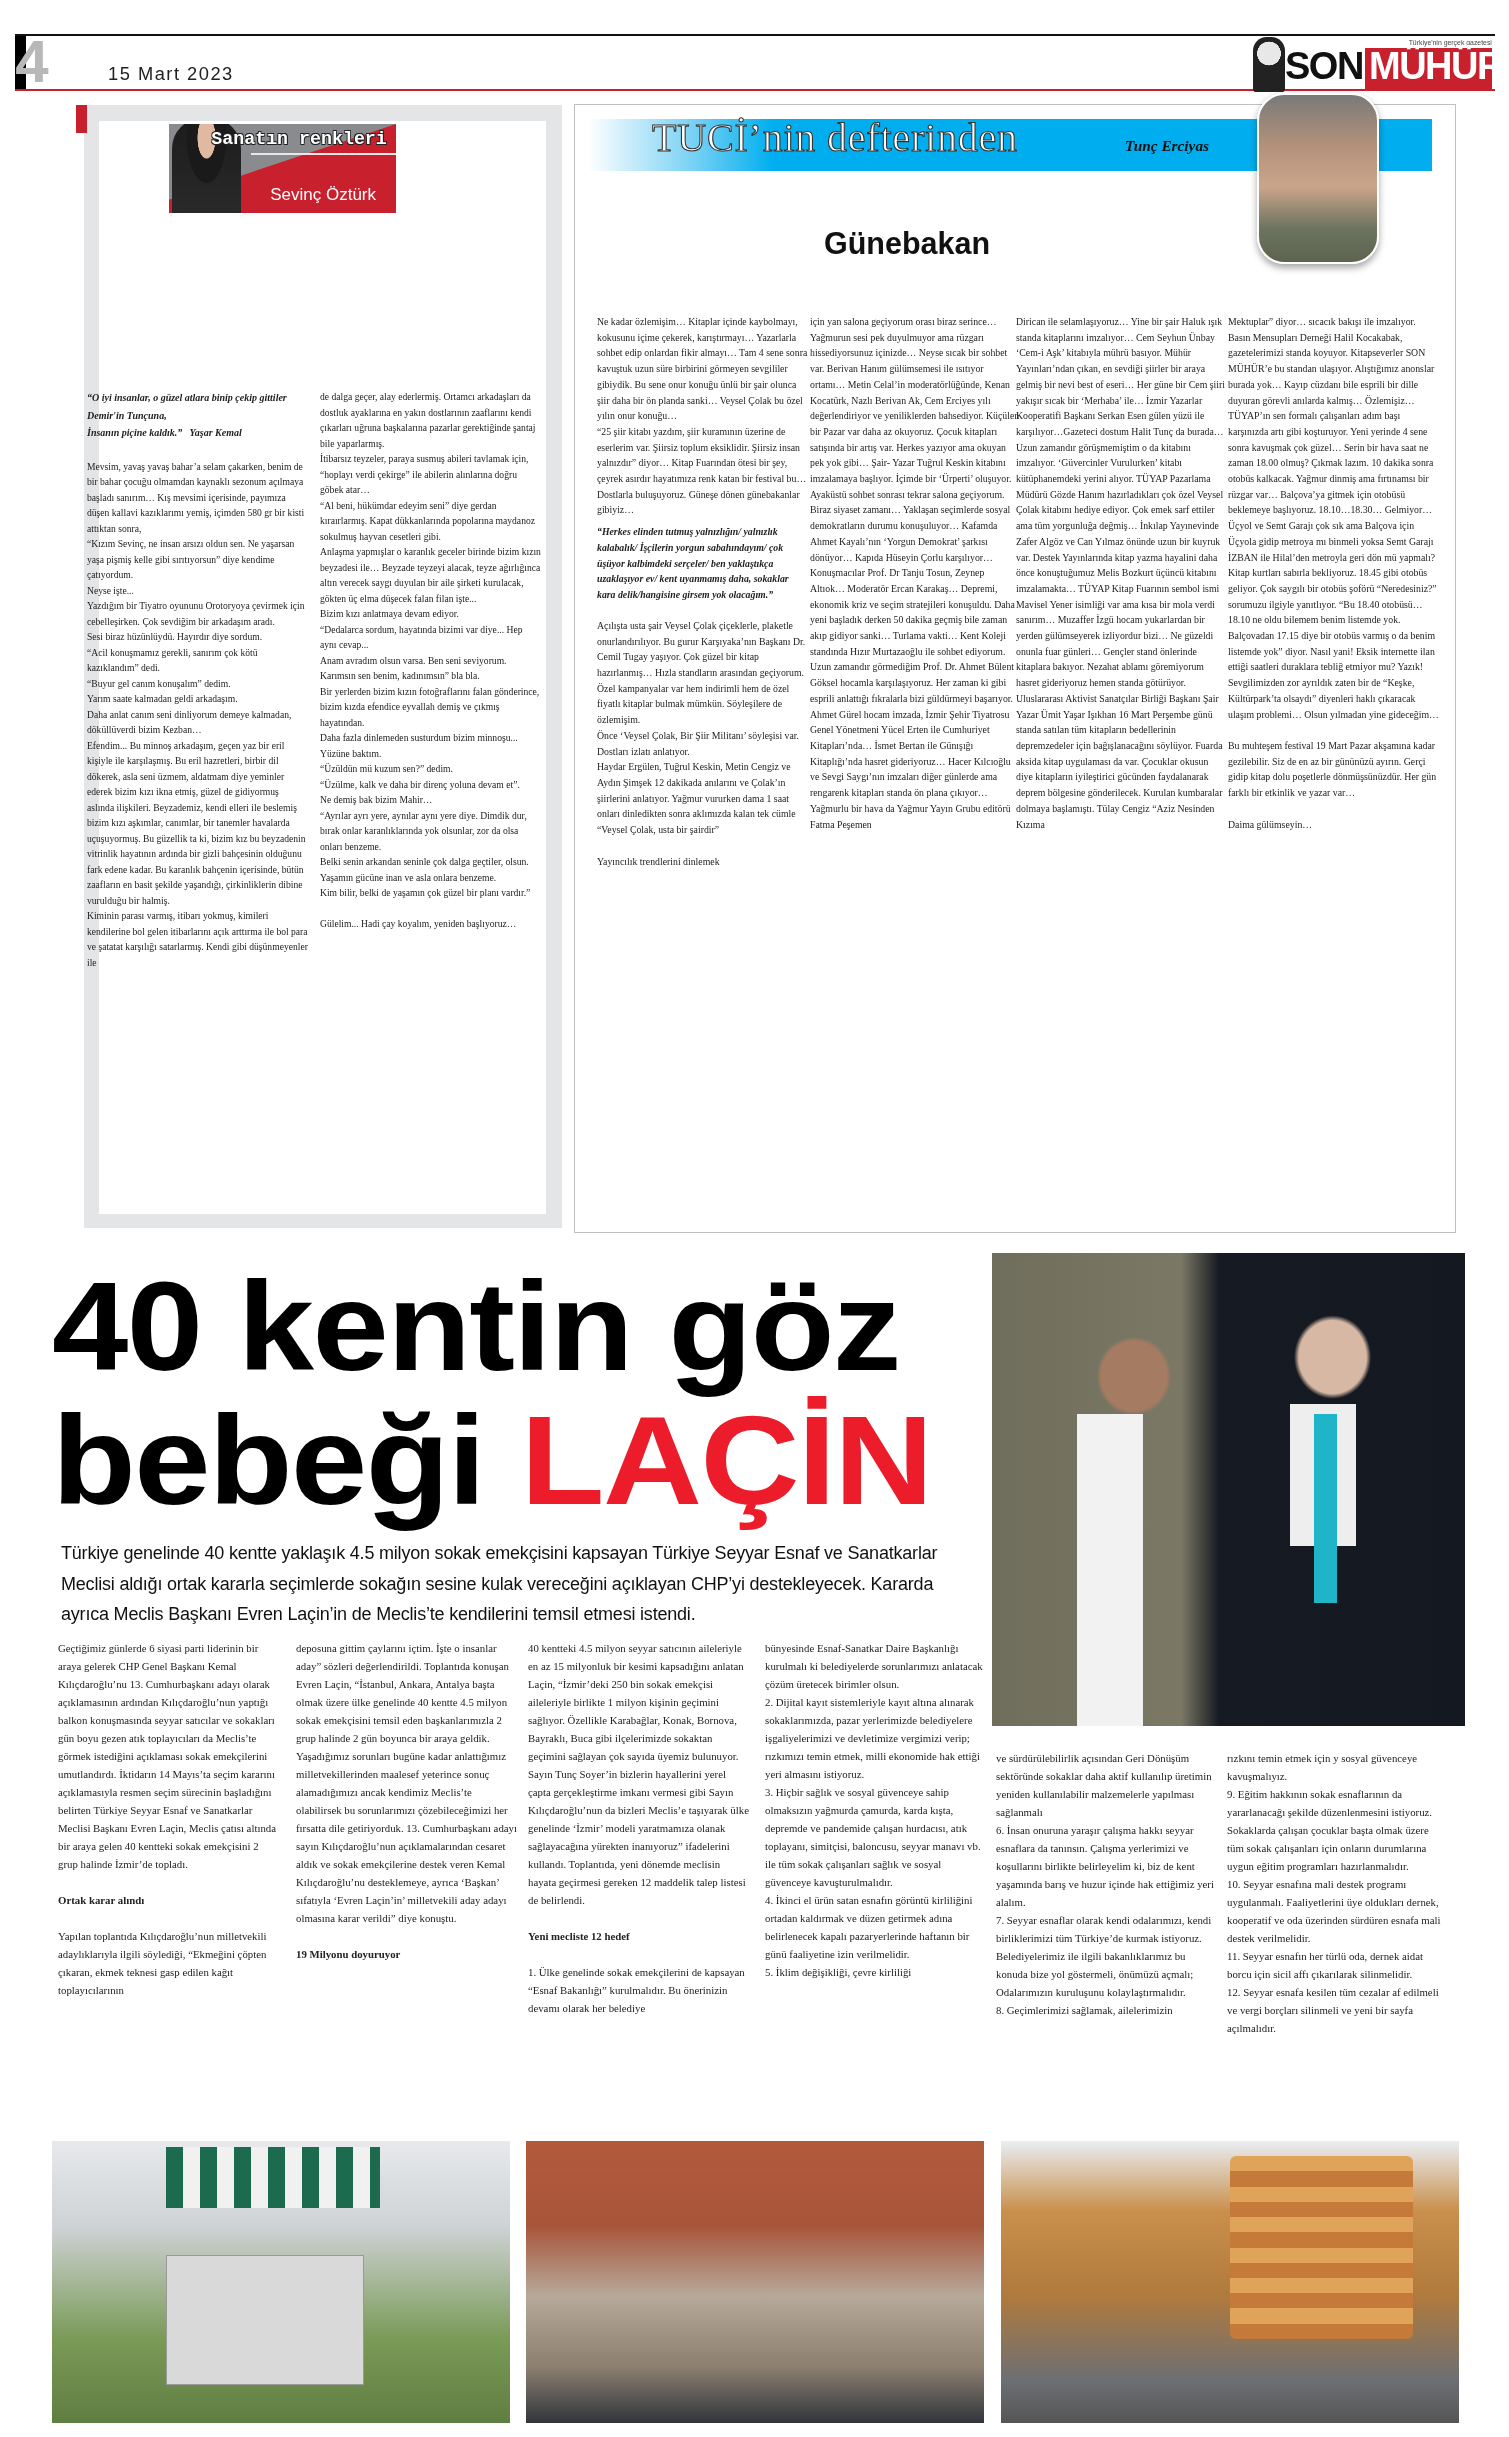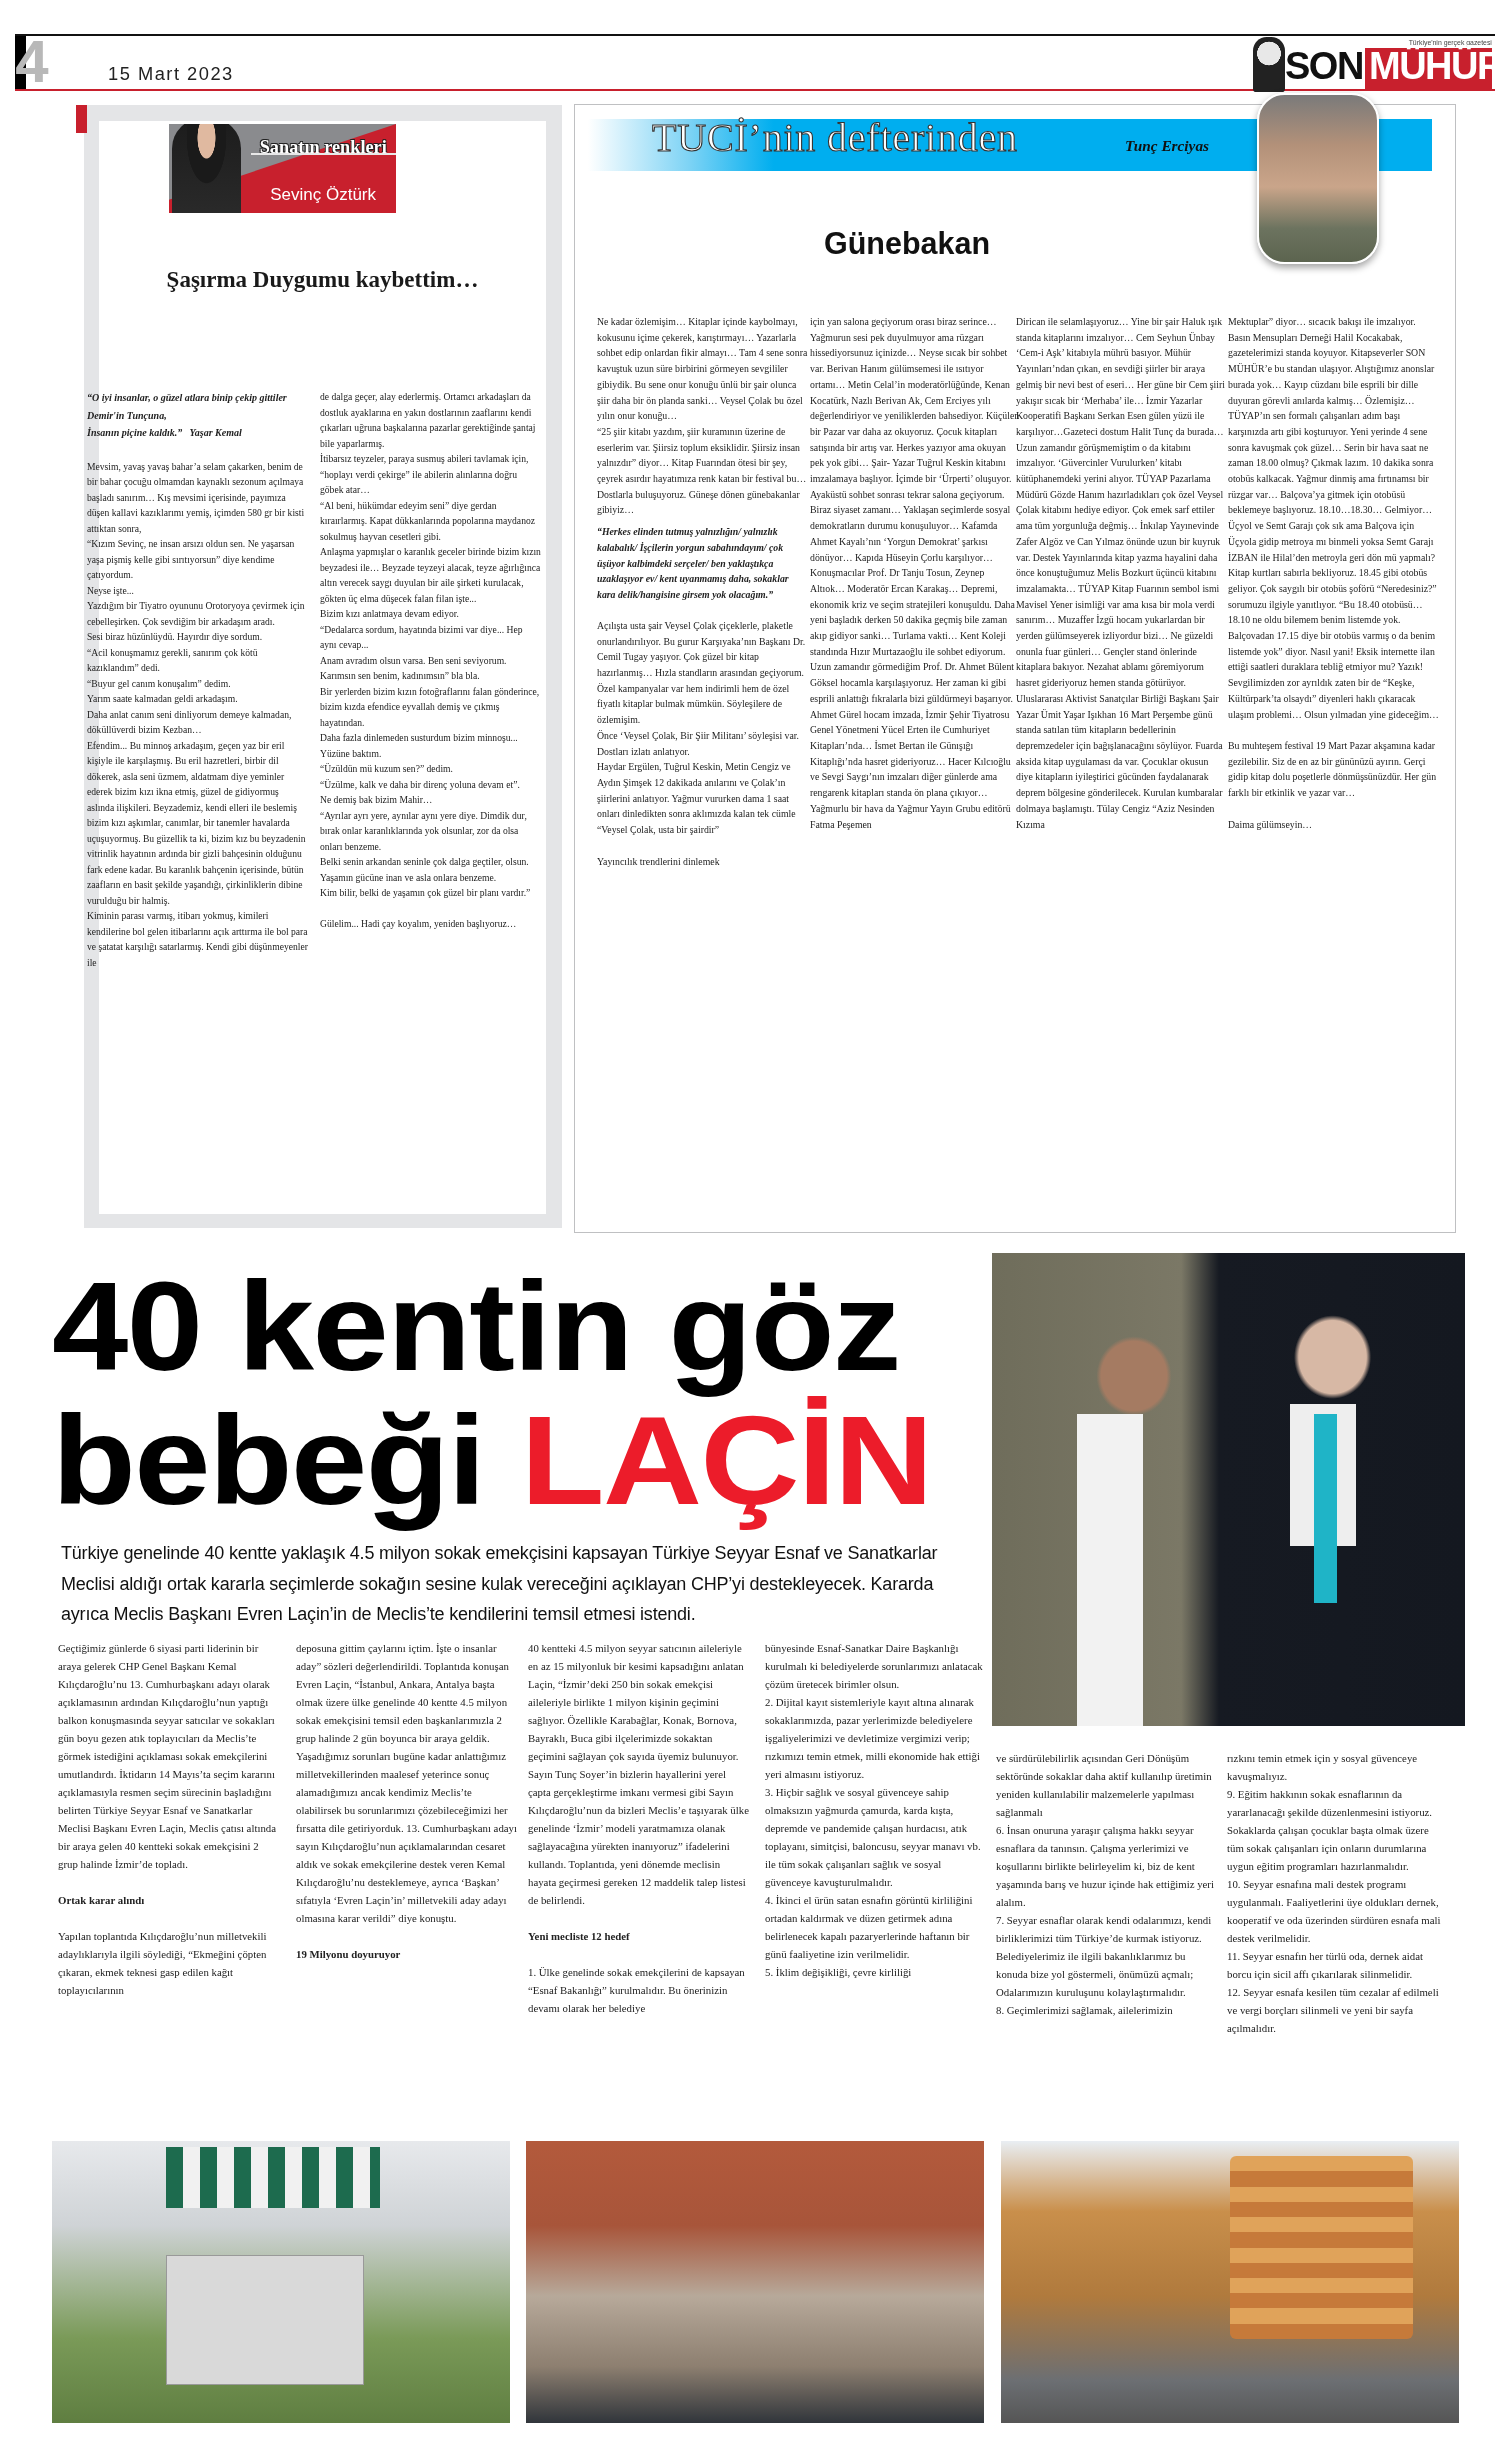--- a/index.html
+++ b/index.html
@@ -20,21 +20,21 @@
   .logo .face { position: absolute; left: 1.5px; top: 0px; width: 32px; height: 55px; background: radial-gradient(circle at 50% 30%, #e8e8e8 0 28%, #222 29% 100%); border-radius: 13.7px 13.7px 3.1px 3.1px; }
 
   
   .left-frame { left: 84px; top: 105px; width: 478px; height: 1123px; background: #e4e5e7; }
   .left-inner { left: 99px; top: 121px; width: 447px; height: 1093px; background: #fff; }
   .left-redtab { left: 76px; top: 105px; width: 10.7px; height: 27.5px; background: #c8202d; }
   .sanat-banner { left: 169px; top: 124px; width: 227px; height: 89px; overflow: hidden; }
   .sanat-banner .gray { position: absolute; inset: 0; background: #8a8b8e; }
   .sanat-banner .red { position: absolute; inset: 0; background: #c8202d; clip-path: polygon(100% 0, 100% 100%, 0 100%, 0 85%); }
   .sanat-banner .woman { position: absolute; left: 3.1px; top: -6.1px; width: 69px; height: 99px; background: radial-gradient(ellipse at 50% 20%, #e0b9a0 0 18%, #1a1a1a 19% 40%, transparent 41%), linear-gradient(#1c1c1c,#2a2a2a); border-radius: 30.5px 30.5px 0 0; }
-  .sanat-title { position: absolute; right: 9.2px; top: 4.6px; font-family: Liberation Serif, serif; font-weight: bold; font-size: 18.3px; color: #fff; text-shadow: 0.8px 0.8px 0 #222, -0.8px -0.8px 0 #222, 0.8px -0.8px 0 #222, -0.8px 0.8px 0 #222; margin-top: 8px; }
+  .sanat-title { position: absolute; right: 9.2px; top: 4.6px; font-family: Liberation Mono, monospace; font-weight: bold; font-size: 18.3px; color: #fff; text-shadow: 0.8px 0.8px 0 #222, -0.8px -0.8px 0 #222, 0.8px -0.8px 0 #222, -0.8px 0.8px 0 #222; }
   .sanat-underline { position: absolute; left: 82px; right: 0; top: 29px; height: 1.5px; background: #e8e8e8; }
   .sanat-author { position: absolute; right: 20px; top: 61px; font-family: "Liberation Sans", sans-serif; font-size: 17px; color: #fff; }
   .left-headline { left: 99px; top: 259px; width: 447px; text-align: center; font-size: 23px; font-weight: bold; line-height: 41px; }
 
   .col-text { font-family: "Liberation Serif", serif; font-size: 9.6px; line-height: 15.5px; color: #222; white-space: pre-wrap; }
   .left-col1 { left: 87px; top: 389px; width: 221px; }
   .left-col2 { left: 320px; top: 389px; width: 221px; }
   .quote { font-style: italic; font-size: 10px; line-height: 17.5px; }
 
   
@@ -104,21 +104,20 @@
 <div class="abs left-inner"></div>
 <div class="abs sanat-banner">
   <div class="gray"></div>
   <div class="red"></div>
   <div class="woman"></div>
   <div class="sanat-title">Sanatın renkleri</div>
   <div class="sanat-underline"></div>
   <div class="sanat-author">Sevinç Öztürk</div>
 </div>
 <div class="abs left-headline">
-  <div>Şaşırma Duygumu kaybettim…</div>
 </div>
 <div class="abs left-col1">
   <div class="col-text quote" style="font-weight:bold;">“O iyi insanlar, o güzel atlara binip çekip gittiler
 Demir'in Tunçuna,
 İnsanın piçine kaldık.”   Yaşar Kemal</div>
   <div class="col-text" style="margin-top:17px;">Mevsim, yavaş yavaş bahar’a selam çakarken, benim de bir bahar çocuğu olmamdan kaynaklı sezonum açılmaya başladı sanırım… Kış mevsimi içerisinde, payımıza düşen kallavi kazıklarımı yemiş, içimden 580 gr bir kisti attıktan sonra,
 “Kızım Sevinç, ne insan arsızı oldun sen. Ne yaşarsan yaşa pişmiş kelle gibi sırıtıyorsun” diye kendime çatıyordum.
 Neyse işte...
 Yazdığım bir Tiyatro oyununu Orotoryoya çevirmek için cebelleşirken. Çok sevdiğim bir arkadaşım aradı.
 Sesi biraz hüzünlüydü. Hayırdır diye sordum.

